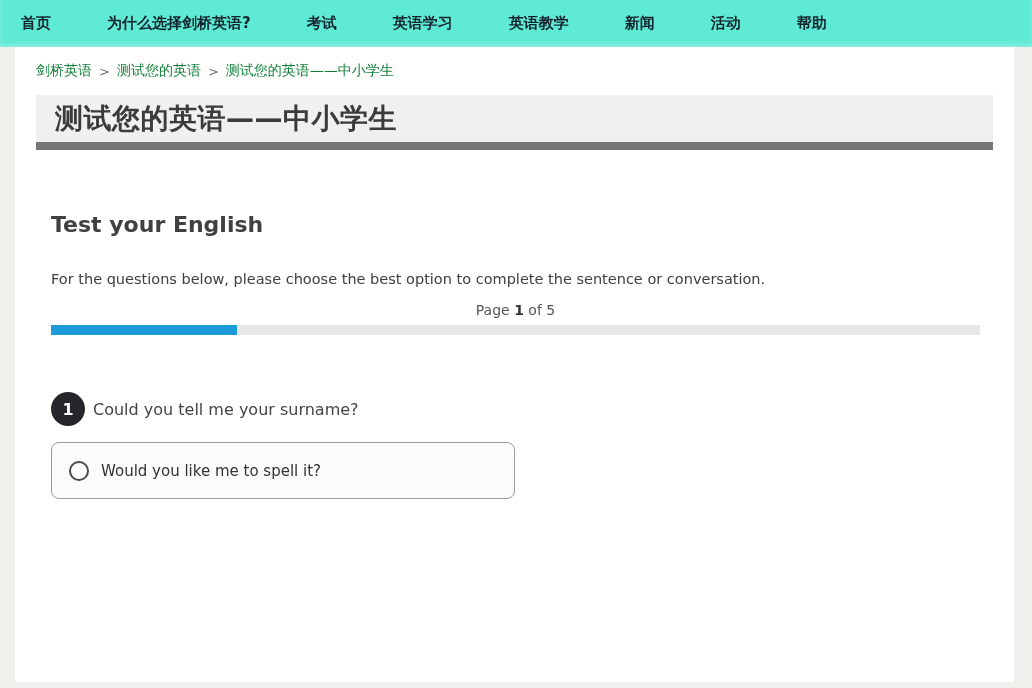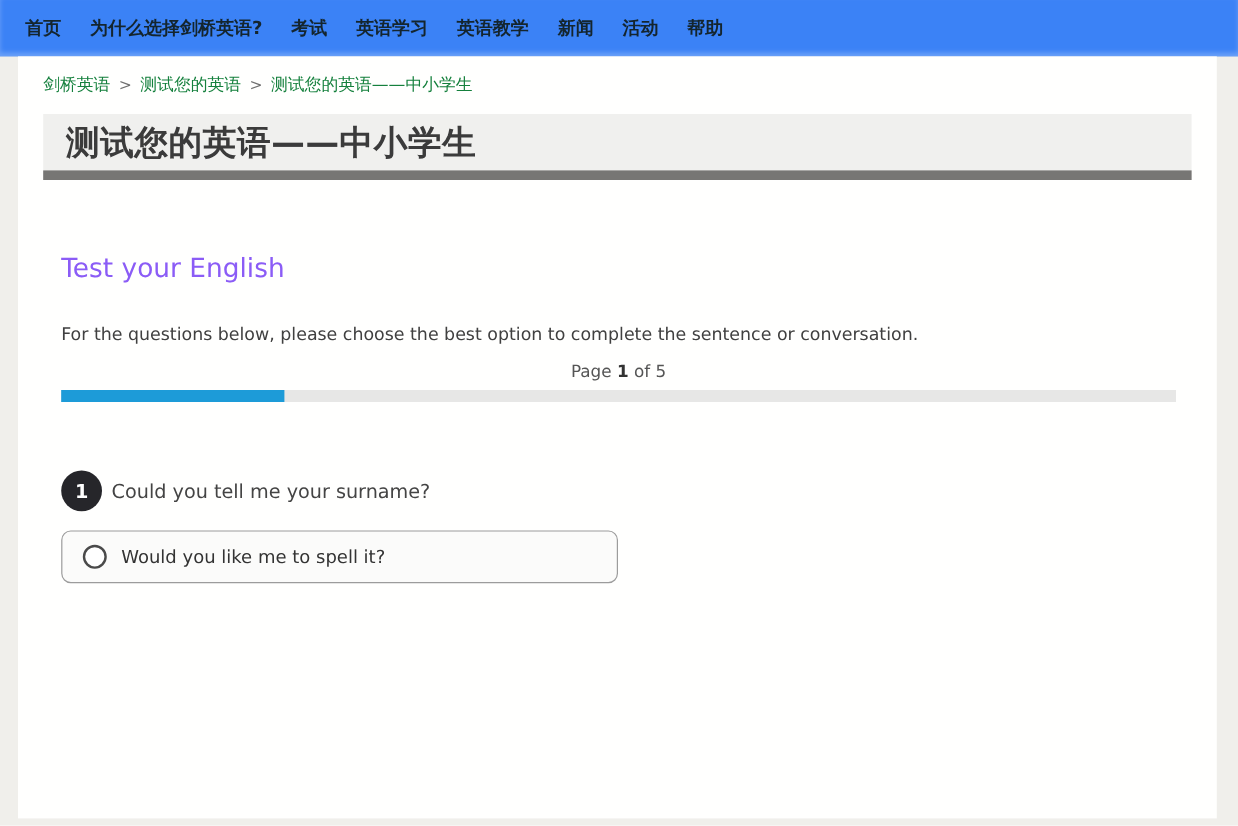--- a/index.html
+++ b/index.html
@@ -56,21 +56,21 @@
   .title-banner h1 {
     font-size: 28px; font-weight: bold; color: #3b3b3b;
     letter-spacing: 0.5px;
   }
 
   
   .main { padding: 0 0 0 15px; }
 
   .test-heading {
     margin-top: 62px;
-    font-size: 22px; font-weight: normal; color: #8b5cf6;
+    font-size: 22px; font-weight: bold; color: #404040;
   }
   .instructions {
     margin-top: 34px;
     font-size: 14.5px; color: #404040;
   }
 
   .pager {
     margin-top: 15px;
     width: 929px;
     text-align: center;
@@ -97,42 +97,42 @@
     width: 34px; height: 34px; border-radius: 50%;
     background: #26262a; color: #fff;
     font-size: 16px; font-weight: bold;
     display: flex; align-items: center; justify-content: center;
     flex: 0 0 auto;
   }
   .q-text { font-size: 16px; color: #444; }
 
   .options { margin-top: 16px; }
   .option-box {
-    width: 464px; height: 44px;
+    width: 464px; height: 57px;
     background: #fbfbfa;
     border: 1px solid #9c9c9c;
     border-radius: 8px;
     display: flex; align-items: center;
     padding-left: 17px;
     margin-bottom: 17px;
     cursor: pointer;
   }
   .radio {
     width: 20px; height: 20px; border-radius: 50%;
     border: 2px solid #4a4a4a;
     background: #fff;
     flex: 0 0 auto;
     margin-right: 12px;
   }
   .option-label { font-size: 15px; color: #333; }
 </style>
 </head>
 <body>
 
-<nav class="topnav" style="background: #3b82f6;">
+<nav class="topnav" style="background: #5eead4; gap: 32px;">
     <a class="nav-item">首页</a>
     <a class="nav-item">为什么选择剑桥英语?</a>
     <a class="nav-item">考试</a>
     <a class="nav-item">英语学习</a>
     <a class="nav-item">英语教学</a>
     <a class="nav-item">新闻</a>
     <a class="nav-item">活动</a>
     <a class="nav-item">帮助</a>
   </nav>
 

